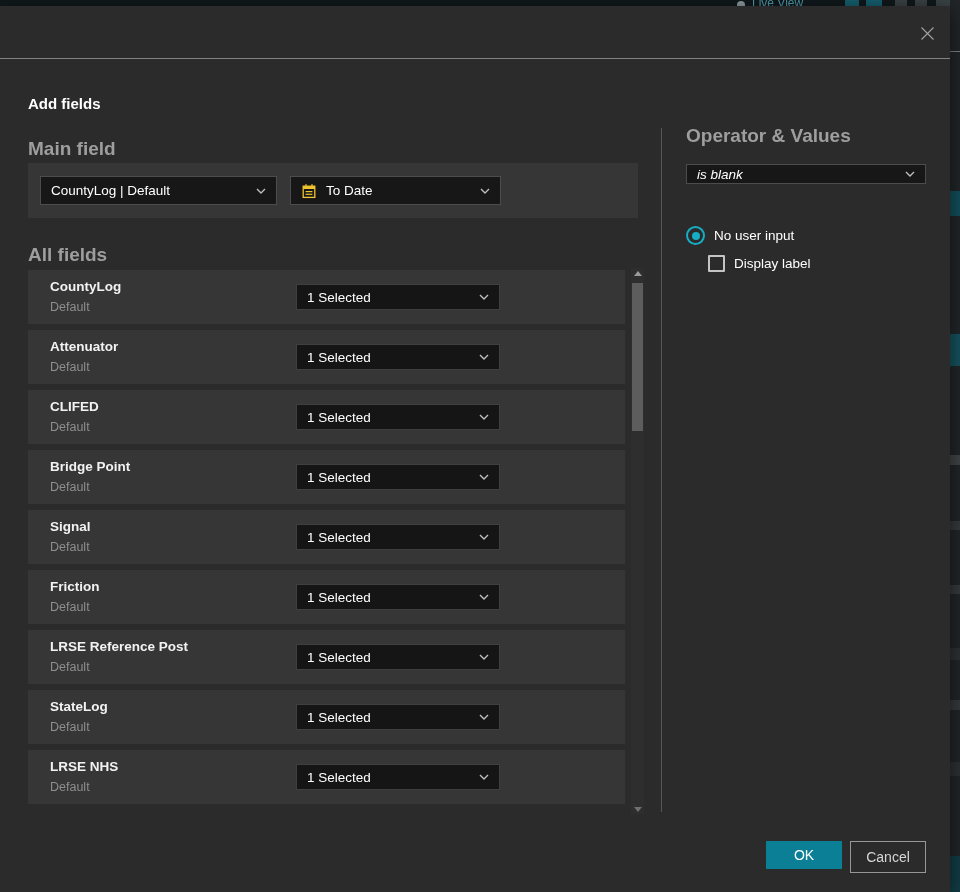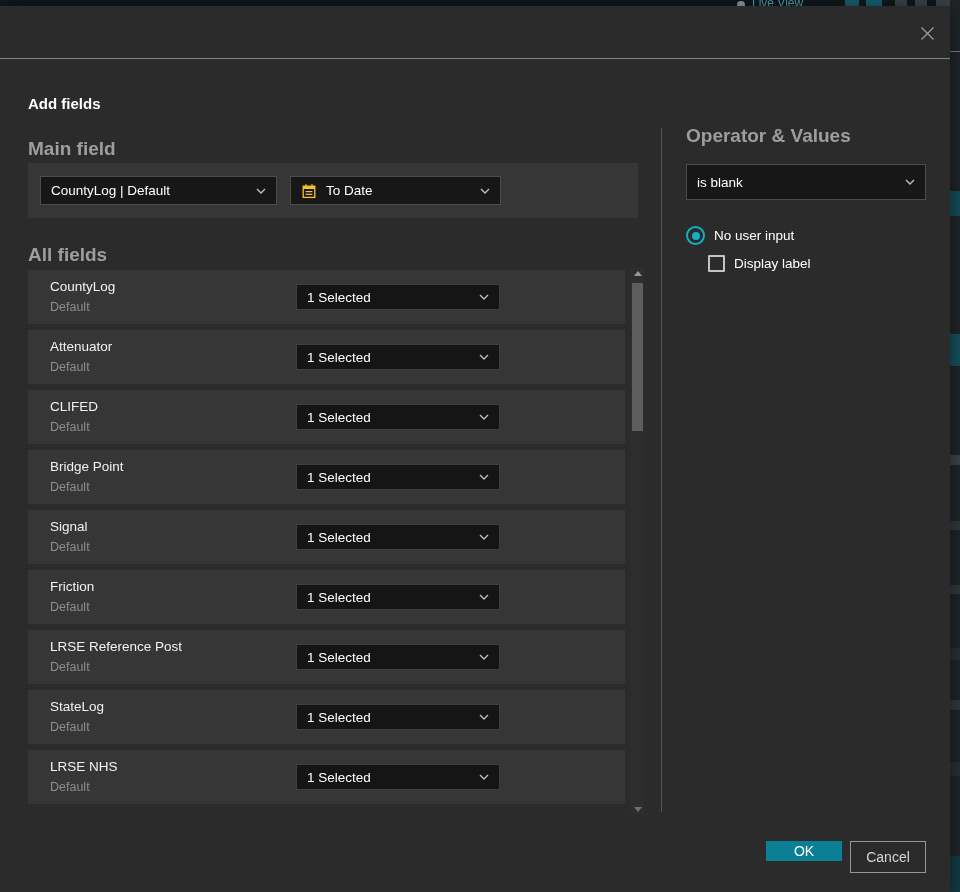--- a/index.html
+++ b/index.html
@@ -35,45 +35,45 @@
   .dd .dd-label{white-space:nowrap;overflow:hidden;}
   .dd .chev{margin-left:auto;flex:0 0 auto;color:#bdbdbd;display:flex;}
   
   .main-field-box{position:absolute;left:28px;top:157px;width:610px;height:55px;background:#363636;}
   .dd-mainfield{left:12px;top:13px;width:237px;height:29px;}
   .dd-maintype{left:262px;top:13px;width:211px;height:29px;}
   .cal-icon{display:flex;margin-right:9px;flex:0 0 auto;}
   
   .fields-list{position:absolute;left:28px;top:264px;width:620px;}
   .field-row{position:relative;width:597px;height:54px;background:#363636;margin-bottom:6px;}
-  .field-name{position:absolute;left:22px;top:9px;font-size:13.5px;color:#f2f2f2;}
+  .field-name{position:absolute;left:22px;top:9px;font-size:13.5px;color:#f2f2f2;font-weight:bold;}
   .field-sub{position:absolute;left:22px;top:30px;font-size:12.5px;color:#8e8e8e;}
   .row-dd{left:268px;top:14px;width:204px;height:26px;background:#151515;border:1px solid #3f3f3f;}
   
   .scrollbar{position:absolute;left:631px;top:262px;width:13px;height:546px;background:#2e2e2e;}
   .scroll-up,.scroll-down{position:absolute;left:0;width:13px;height:10px;display:flex;align-items:center;justify-content:center;cursor:pointer;}
   .scroll-up{top:0;}
   .scroll-down{bottom:0;}
   .tri-up{width:0;height:0;border-left:4px solid transparent;border-right:4px solid transparent;border-bottom:5px solid #9a9a9a;}
   .tri-down{width:0;height:0;border-left:4px solid transparent;border-right:4px solid transparent;border-top:5px solid #6f6f6f;}
   .scroll-thumb{position:absolute;left:1px;top:15px;width:11px;height:148px;background:#5d5d5d;cursor:grab;}
   
   .v-divider{position:absolute;left:661px;top:122px;width:1px;height:684px;background:#565656;}
   
-  .dd-operator{left:686px;top:158px;width:240px;height:36px;}
+  .dd-operator{left:686px;top:158px;width:240px;height:20px;font-style:italic;}
   .choice-row{position:absolute;display:flex;align-items:center;cursor:pointer;}
   .radio-row{left:686px;top:220px;}
   .radio-outer{width:15px;height:15px;border-radius:50%;border:2px solid var(--radio-teal,#16aec2);display:flex;align-items:center;justify-content:center;flex:0 0 auto;background:#2b2b2b;}
   .radio-inner{width:8px;height:8px;border-radius:50%;background:var(--radio-teal,#16aec2);}
   .choice-label{margin-left:9px;font-size:13.5px;color:#ffffff;white-space:nowrap;}
   .checkbox-row{left:708px;top:249px;}
   .checkbox-box{width:13px;height:13px;border:2px solid #c4c4c4;border-radius:1px;background:transparent;flex:0 0 auto;}
   
   .btn{position:absolute;box-sizing:border-box;font-size:14px;display:flex;align-items:center;justify-content:center;cursor:pointer;font-family:inherit;}
-  .btn-ok{left:766px;top:835px;width:76px;height:20px;background:var(--accent-teal,#0b7f95);color:#ffffff;border:1px solid var(--accent-teal,#0b7f95);}
+  .btn-ok{left:766px;top:835px;width:76px;height:28px;background:var(--accent-teal,#0b7f95);color:#ffffff;border:1px solid var(--accent-teal,#0b7f95);}
   .btn-cancel{left:850px;top:835px;width:76px;height:32px;background:transparent;color:#d6d6d6;border:1px solid #979797;}
 </style>
 </head>
 <body>
 
 <div id="screen">
 
   <div class="top-strip">
     <span class="live-dot"></span>
     <span class="live-view-label">Live View</span>

